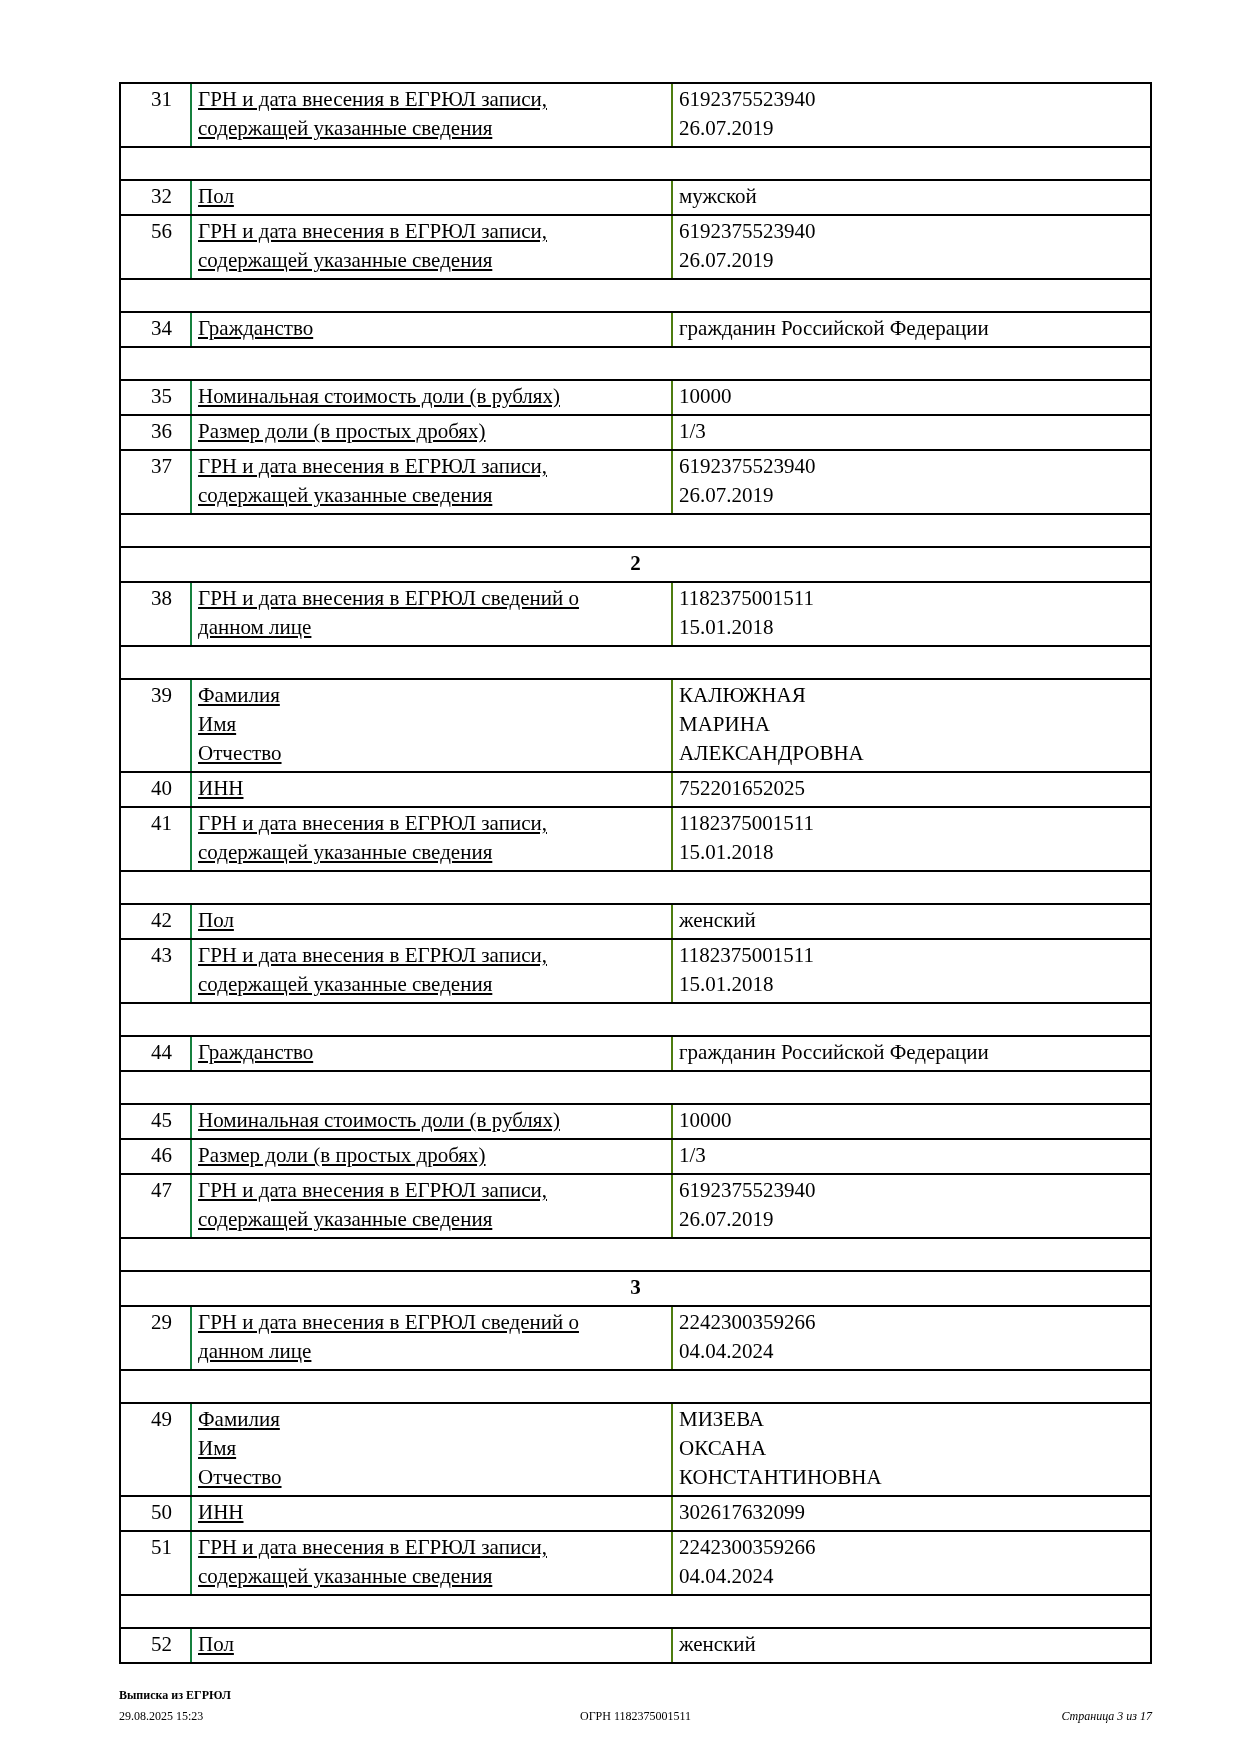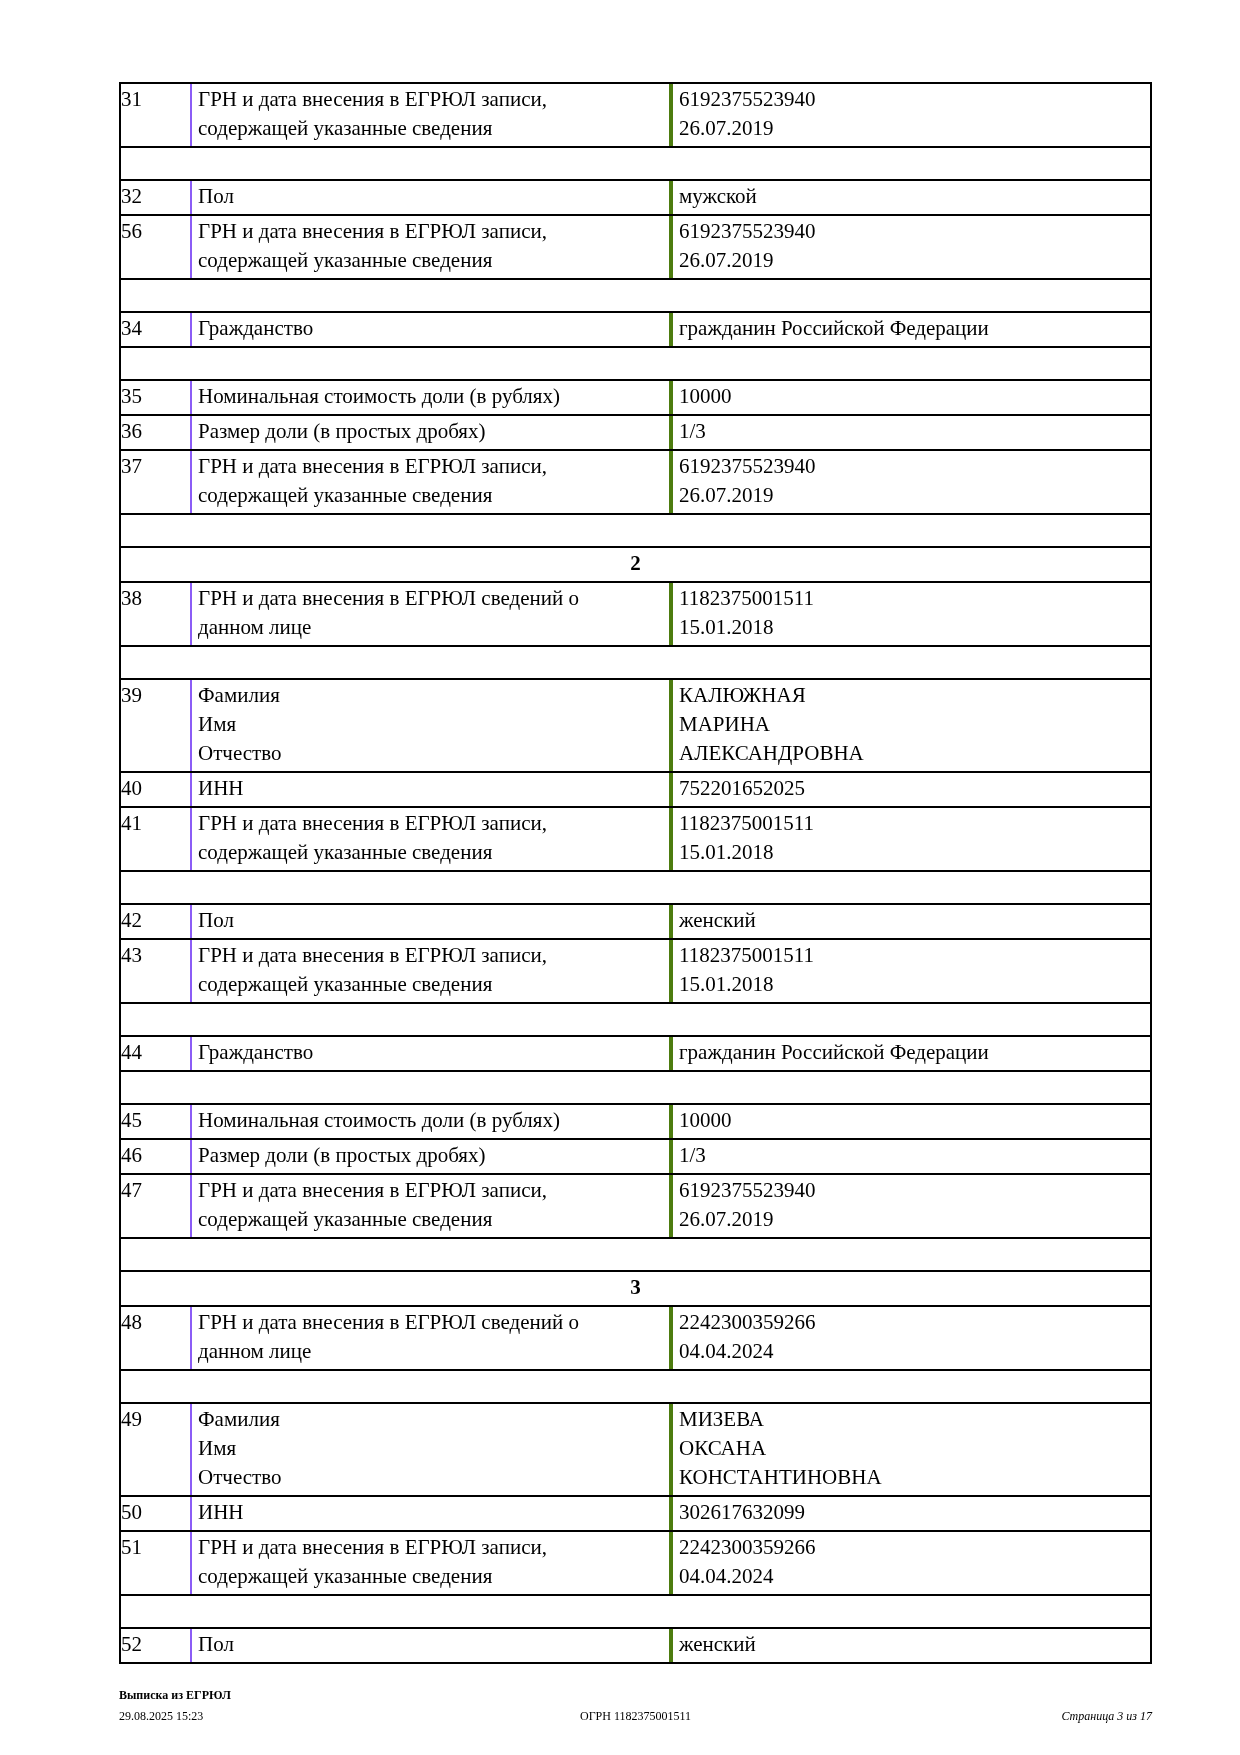--- a/index.html
+++ b/index.html
@@ -29,29 +29,30 @@
   .cell {
     padding: 1px 6px 3px 6px;
     font-size: 21px;
     line-height: 29px;
     white-space: pre-line;
     box-sizing: border-box;
   }
   .cell.num {
     width: 71px;
     min-width: 71px;
-    border-right: 2px solid #8b5cf6;
-    text-align: left;
-    padding-left: 0;
+    border-right: 2px solid #15803d;
+    text-align: center;
+    padding-left: 12px;
     padding-right: 0;
   }
   .cell.label {
     width: 481px;
     min-width: 481px;
-    border-right: 4px solid #4d7c0f;
+    border-right: 2px solid #4d7c0f;
+    text-decoration: underline;
   }
   .cell.value { flex: 1; }
   .row.spacer { height: 33px; }
   .row.section {
     display: block;
     text-align: center;
     font-weight: bold;
     font-size: 21px;
     line-height: 29px;
     padding: 1px 0 3px 0;
@@ -217,21 +218,21 @@
 26.07.2019</div>
   </div>
 
   <div class="row spacer"></div>
 
   <div class="row section">
     <span>3</span>
   </div>
 
   <div class="row data">
-    <div class="cell num">48</div>
+    <div class="cell num">29</div>
     <div class="cell label">ГРН и дата внесения в ЕГРЮЛ сведений о
 данном лице</div>
     <div class="cell value">2242300359266
 04.04.2024</div>
   </div>
 
   <div class="row spacer"></div>
 
   <div class="row data">
     <div class="cell num">49</div>

